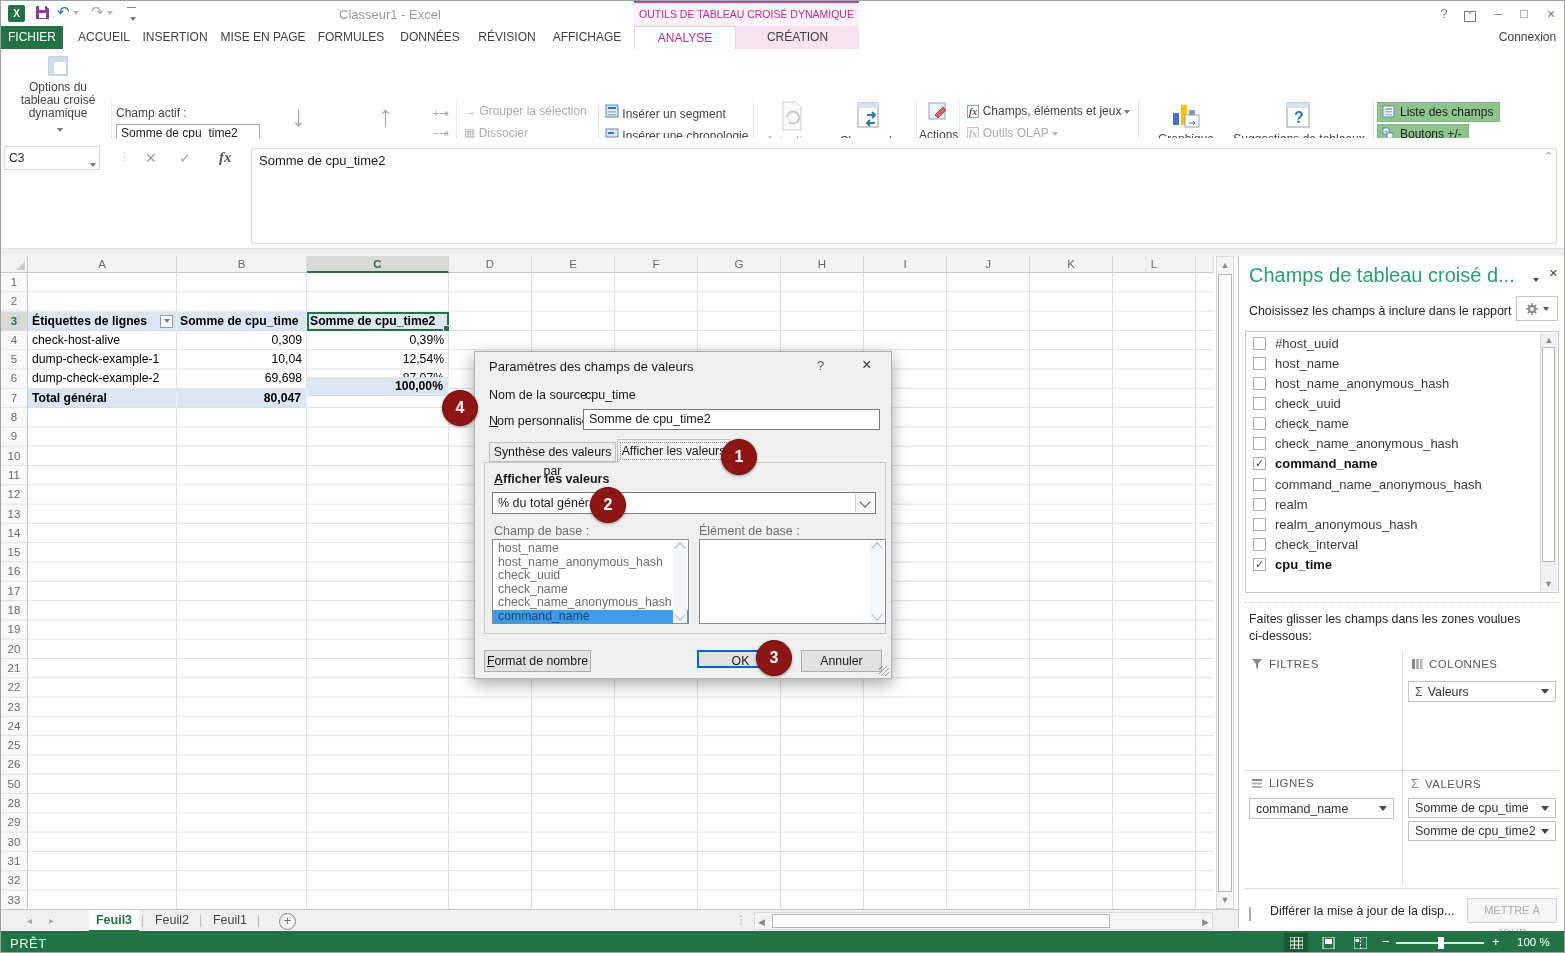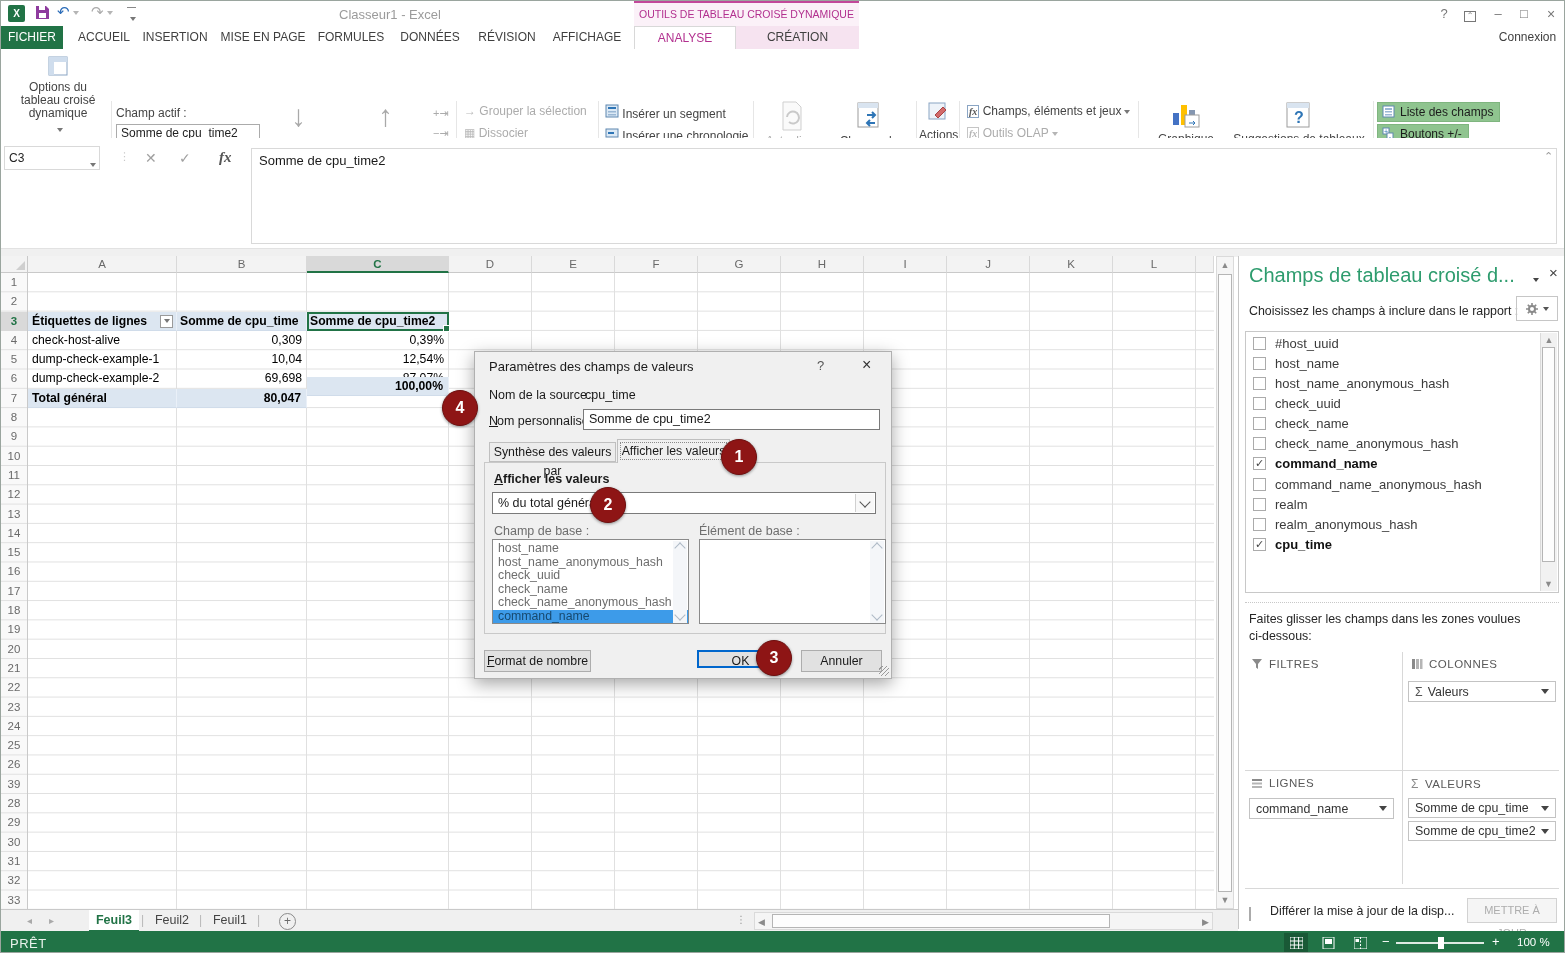--- a/index.html
+++ b/index.html
@@ -326,21 +326,21 @@
         <div class="rownum">17</div>
         <div class="rownum">18</div>
         <div class="rownum">19</div>
         <div class="rownum">20</div>
         <div class="rownum">21</div>
         <div class="rownum">22</div>
         <div class="rownum">23</div>
         <div class="rownum">24</div>
         <div class="rownum">25</div>
         <div class="rownum">26</div>
-        <div class="rownum">39</div>
+        <div class="rownum">50</div>
         <div class="rownum">28</div>
         <div class="rownum">29</div>
         <div class="rownum">30</div>
         <div class="rownum">31</div>
         <div class="rownum">32</div>
         <div class="rownum">33</div>
       </div>
 
     <div class="a bodycol rowlines" style="left:27px;width:149px"></div>
     <div class="a bodycol rowlines" style="left:176px;width:130px"></div>
@@ -516,20 +516,24 @@
           <span class="flbl">command_name_anonymous_hash</span>
         </div>
         <div class="fitem">
           <span class="cb"><span class="ck">✓</span></span>
           <span class="flbl">realm</span>
         </div>
         <div class="fitem">
           <span class="cb"><span class="ck">✓</span></span>
           <span class="flbl">realm_anonymous_hash</span>
         </div>
+        <div class="fitem">
+          <span class="cb"><span class="ck">✓</span></span>
+          <span class="flbl">check_interval</span>
+        </div>
         <div class="fitem checked">
           <span class="cb"><span class="ck">✓</span></span>
           <span class="flbl">cpu_time</span>
         </div>
       </div>
 
     <div class="a dotline" style="left:6px;top:346px;width:314px"></div>
     <div class="a ptext nw" style="left:10px;top:356px">Faites glisser les champs dans les zones voulues</div>
     <div class="a ptext nw" style="left:10px;top:373px">ci-dessous:</div>
 

